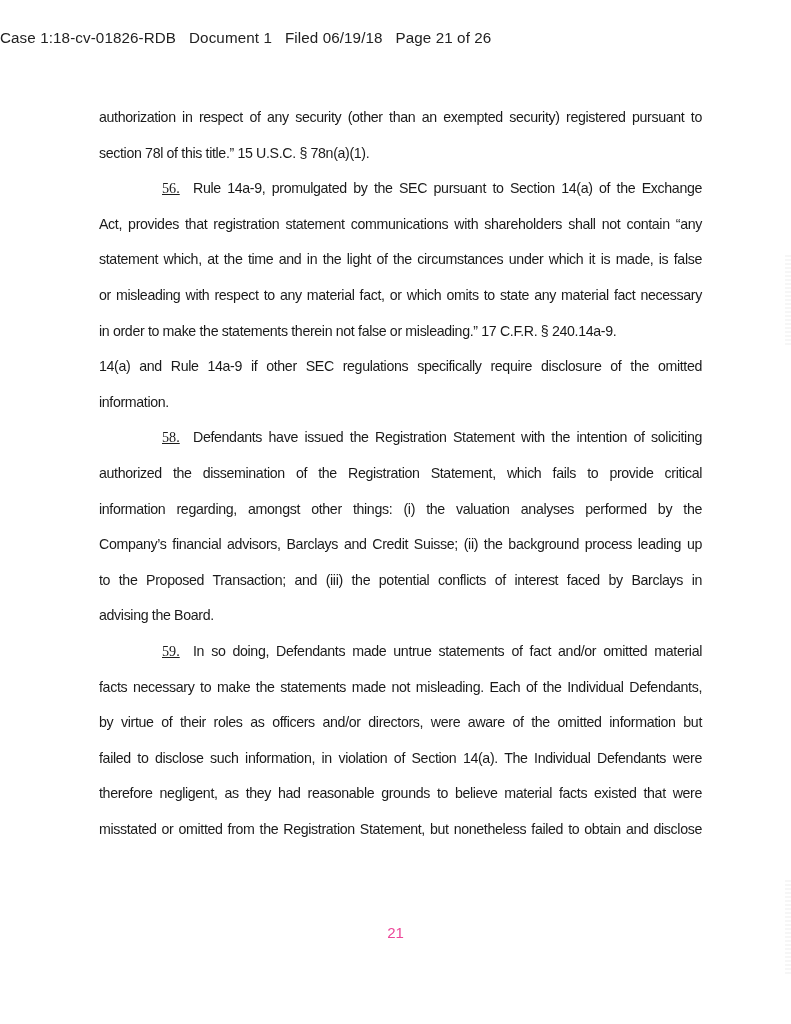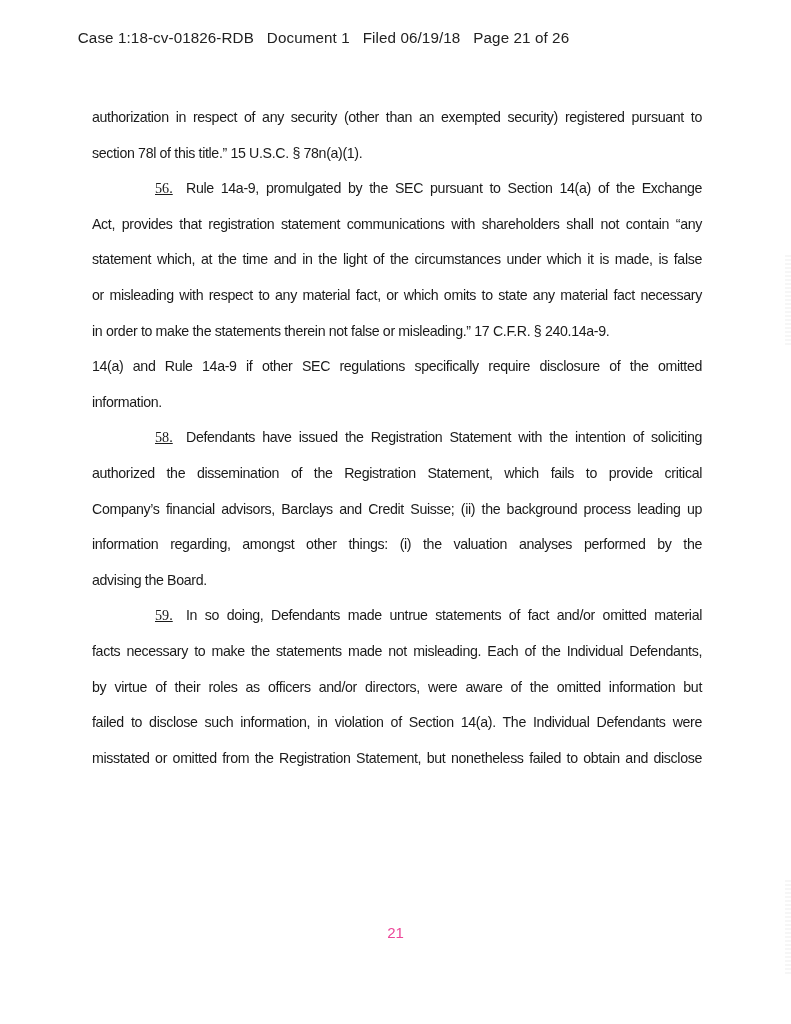--- a/index.html
+++ b/index.html
@@ -13,41 +13,42 @@
       position: relative;
       overflow: hidden;
       font-family: "Liberation Sans", sans-serif;
       color: #1a1a1a;
     }
     .header {
       position: absolute;
       top: 29px;
       left: 0;
       width: 647px;
-      text-align: center;
+      text-align: left;
       font-size: 15.2px;
       letter-spacing: 0.1px;
       color: #222;
       white-space: pre;
     }
     .body-text {
       position: absolute;
       left: 92px;
       width: 610px;
       top: 104px;
     }
     .line {
       height: 35.6px;
       line-height: 27px;
       font-size: 14.2px;
       white-space: nowrap;
       text-align: justify;
       text-align-last: justify;
       letter-spacing: -0.35px;
       word-spacing: 0px;
+      margin-left: 7px;
     }
     .line.last {
       text-align-last: left;
     }
     .line.indent {
       padding-left: 63px;
     }
     .pnum {
       font-family: "Liberation Serif", serif;
       font-size: 14.2px;
@@ -87,27 +88,29 @@
   <div class="line"><span>Act, provides that registration statement communications with shareholders shall not contain “any</span></div>
   <div class="line"><span>statement which, at the time and in the light of the circumstances under which it is made, is false</span></div>
   <div class="line"><span>or misleading with respect to any material fact, or which omits to state any material fact necessary</span></div>
   <div class="line last"><span>in order to make the statements therein not false or misleading.” 17 C.F.R. § 240.14a-9.</span></div>
 
   <div class="line"><span>14(a) and Rule 14a-9 if other SEC regulations specifically require disclosure of the omitted</span></div>
   <div class="line last"><span>information.</span></div>
 
   <div class="line indent"><span class="pnum">58.</span><span>Defendants have issued the Registration Statement with the intention of soliciting</span></div>
   <div class="line"><span>authorized the dissemination of the Registration Statement, which fails to provide critical</span></div>
+  <div class="line"><span>information regarding, amongst other things: (i) the valuation analyses performed by the</span></div>
   <div class="line"><span>Company’s financial advisors, Barclays and Credit Suisse; (ii) the background process leading up</span></div>
-  <div class="line"><span>information regarding, amongst other things: (i) the valuation analyses performed by the</span></div>
+  <div class="line"><span>to the Proposed Transaction; and (iii) the potential conflicts of interest faced by Barclays in</span></div>
   <div class="line last"><span>advising the Board.</span></div>
 
   <div class="line indent"><span class="pnum">59.</span><span>In so doing, Defendants made untrue statements of fact and/or omitted material</span></div>
   <div class="line"><span>facts necessary to make the statements made not misleading. Each of the Individual Defendants,</span></div>
   <div class="line"><span>by virtue of their roles as officers and/or directors, were aware of the omitted information but</span></div>
   <div class="line"><span>failed to disclose such information, in violation of Section 14(a). The Individual Defendants were</span></div>
+  <div class="line"><span>therefore negligent, as they had reasonable grounds to believe material facts existed that were</span></div>
   <div class="line"><span>misstated or omitted from the Registration Statement, but nonetheless failed to obtain and disclose</span></div>
 </div>
 
 <div class="page-number">21</div>
 
 <div class="edge-mark" style="top:255px;height:90px;"></div>
 <div class="edge-mark" style="top:880px;height:95px;"></div>
 
 </body></html>

